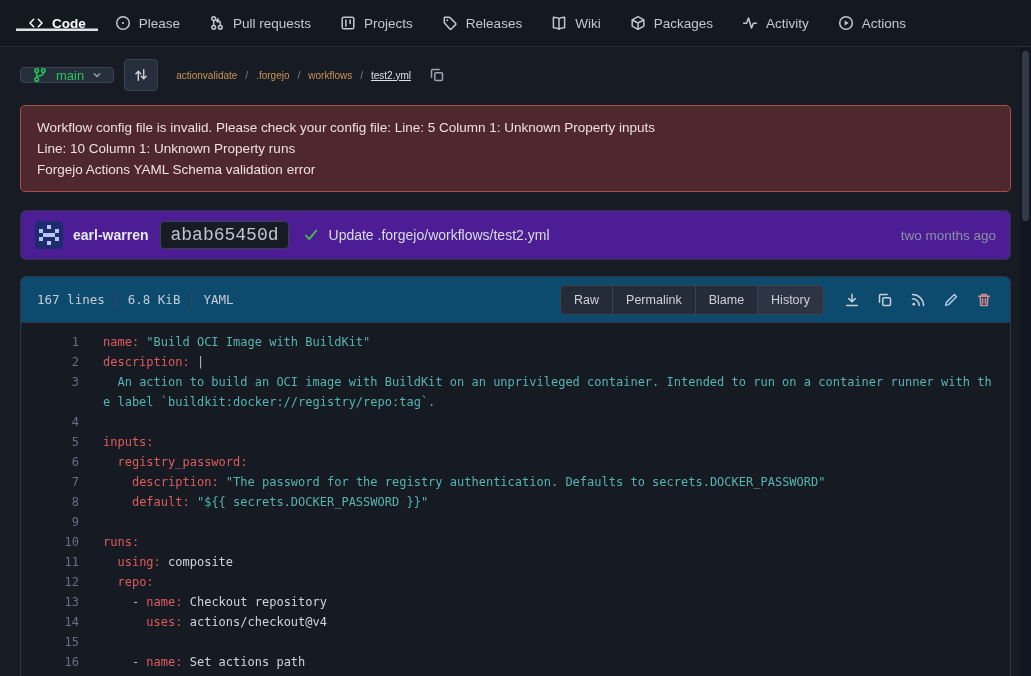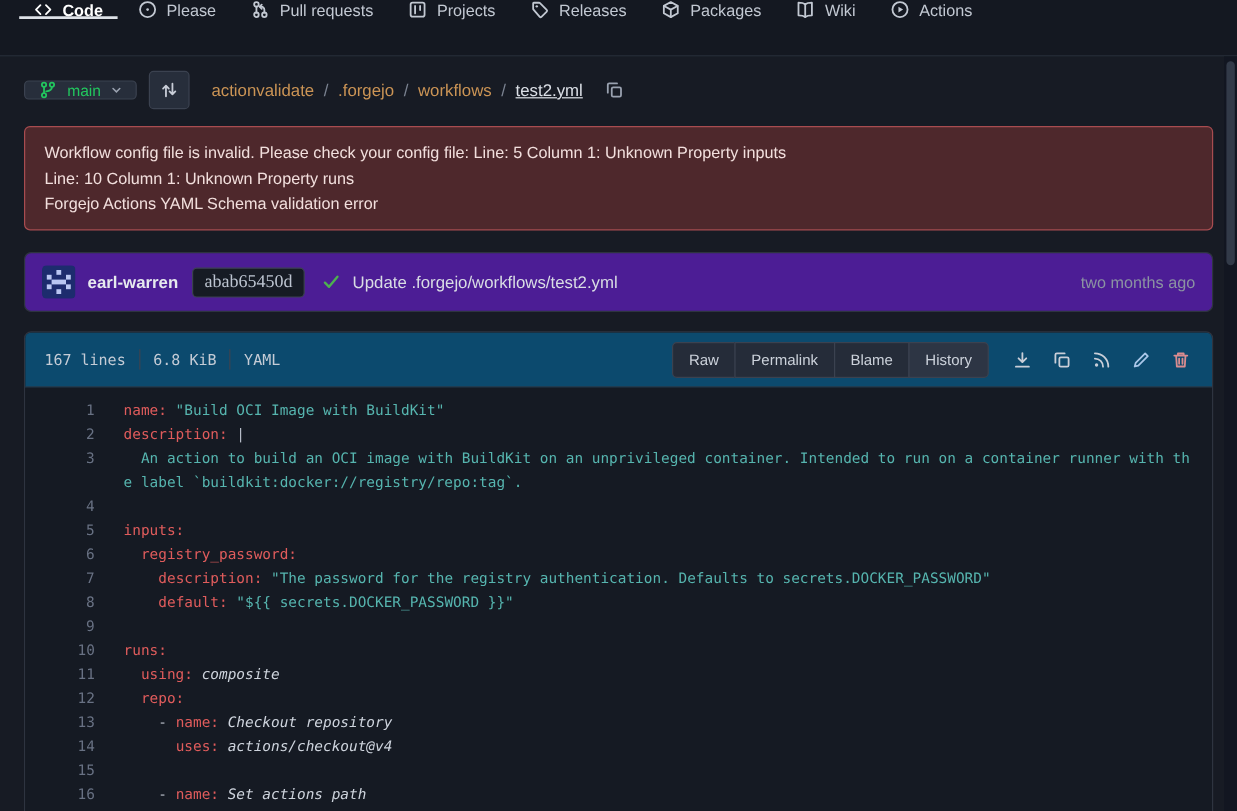--- a/index.html
+++ b/index.html
@@ -5,44 +5,44 @@
   * { box-sizing: border-box; margin: 0; padding: 0; }
   html, body { width: 1031px; height: 676px; overflow: hidden; }
   body { background: #171b24; color: #d6dae3; font-family: "Liberation Sans", sans-serif; position: relative; }
   a { text-decoration: none; color: inherit; cursor: pointer; }
   button { cursor: pointer; font-family: inherit; }
   .icon { display: inline-flex; align-items: center; justify-content: center; }
   .icon svg { display: block; }
 
   
   .navbar { height: 47px; background: #141821; border-bottom: 1px solid #272d38; display: flex; align-items: stretch; justify-content: space-between; padding: 0 16px; }
-  .nav-left { display: flex; align-items: flex-start; }
+  .nav-left { display: flex; align-items: center; }
   .nav-item { display: flex; align-items: center; gap: 8px; padding: 0 12px; margin-right: 5px; color: #c2c8d2; font-size: 13.5px; }
   .nav-item.active { color: #ffffff; font-weight: 700; box-shadow: inset 0 -2.5px 0 #dde1e7; }
   .nav-right { display: flex; align-items: stretch; }
 
   
   .branch-bar { display: flex; align-items: center; margin: 12px 20px 0; gap: 10px; }
   .branch-btn { display: flex; gap: 8px; height: 16px; padding: 0 11px; background: #272e3b; border: 1px solid #3b4250; border-radius: 4px; color: #22c55e; font-size: 13px; }
   .branch-btn .caret { color: #9aa2b0; }
   .square-btn { width: 34px; height: 32px; display: flex; align-items: center; justify-content: center; background: #272e3b; border: 1px solid #3b4250; border-radius: 4px; color: #c8cdd7; }
-  .breadcrumb { display: flex; align-items: center; font-size: 14px; margin-left: 8px; }
+  .breadcrumb { display: flex; align-items: center; font-size: 10px; margin-left: 8px; }
   .crumb-link { color: #cb9455; }
   .crumb-sep { color: #7b8391; margin: 0 8px; }
   .crumb-current { color: #dce0e7; text-decoration: underline; }
   .copy-path { background: none; border: none; color: #9aa2b0; margin-left: 8px; display: flex; }
 
   
   .error-banner { margin: 14px 20px 0; background: #4e282c; border: 1px solid #a84c50; border-radius: 5px; padding: 11px 16px; color: #f2dfdd; font-size: 13.5px; line-height: 21px; }
 
   
   .commit-bar { margin: 18px 20px 0; background: #4c1d95; border: 1px solid #2e3440; border-radius: 6px; padding: 10px 14px; display: flex; align-items: center; gap: 10px; }
   .avatar { width: 28px; height: 28px; border-radius: 4px; overflow: hidden; flex: none; }
   .commit-author { font-weight: 700; font-size: 14px; color: #e6e9ee; margin-right: 2px; }
-  .hash-badge { font-family: Liberation Serif, serif; font-size: 15px; color: #bdc5d1; background: #161b24; border: 1px solid #3b4250; border-radius: 4px; padding: 3px 9px; }
+  .hash-badge { font-family: Liberation Mono, monospace; font-size: 18px; color: #bdc5d1; background: #161b24; border: 1px solid #3b4250; border-radius: 4px; padding: 3px 9px; }
   .commit-check { color: #4db04f; display: inline-flex; margin-left: 4px; }
   .commit-message { font-size: 14px; color: #d9dde4; }
   .commit-time { margin-left: auto; color: #8b93a2; font-size: 13.5px; }
 
   
   .file-panel { margin: 16px 20px 0; border: 1px solid #2e3440; border-radius: 6px; overflow: hidden; }
   .file-header { display: flex; align-items: center; height: 46px; background: #0c4a6e; border-bottom: 1px solid #2e3440; padding: 0 12px 0 16px; }
   .file-info { display: flex; align-items: center; font-family: "DejaVu Sans Mono", "Liberation Mono", monospace; font-size: 12.5px; color: #c5ccd6; }
   .file-info .sep { width: 1px; height: 17px; background: #3c4452; margin: 0 11px; }
   .btn-group { display: flex; margin-left: auto; }
@@ -54,21 +54,21 @@
   .icon-btn.edit { color: #a9c6e8; }
   .icon-btn.delete { color: #d98c90; }
 
   
   .code-view { background: #151a23; padding: 9px 0 24px; font-family: "DejaVu Sans Mono", "Liberation Mono", monospace; font-size: 12px; line-height: 20px; }
   .code-row { display: flex; }
   .ln { flex: 0 0 58px; text-align: right; color: #687183; user-select: none; cursor: pointer; }
   .lc { flex: 1; min-width: 0; padding-left: 24px; padding-right: 12px; white-space: pre-wrap; word-break: break-all; color: #ced4dd; }
   .tok-key { color: #e05c5c; }
   .tok-str { color: #56b5af; }
-  .tok-plain { color: #ced4dd; font-style: italic; }
+  .tok-plain { color: #ced4dd; }
   .tok-p { color: #b6bcc7; }
 
   
   .scrollbar { position: absolute; top: 47px; right: 0; bottom: 0; width: 11px; background: #121621; }
   .scrollbar .thumb { position: absolute; top: 4px; left: 2px; width: 7px; height: 170px; border-radius: 4px; background: #323a48; }
 </style>
 </head>
 <body>
 
 <nav class="navbar">
@@ -116,34 +116,42 @@
           <svg width="16" height="16" viewBox="0 0 16 16" fill="none" stroke="currentColor" stroke-width="1.5" stroke-linecap="round" stroke-linejoin="round">
             <path d="M2.3 7.2V2.8c0-.3.2-.5.5-.5h4.4c.3 0 .6.1.8.3l5.6 5.6c.4.4.4 1 0 1.4l-4.4 4.4c-.4.4-1 .4-1.4 0L2.6 8c-.2-.2-.3-.5-.3-.8z"></path>
             <circle cx="5.3" cy="5.3" r="1" fill="currentColor" stroke="none"></circle>
           </svg>
         </span>
         <span>Releases</span>
       </a>
       <a class="nav-item">
         <span class="icon">
           <svg width="16" height="16" viewBox="0 0 16 16" fill="none" stroke="currentColor" stroke-width="1.5" stroke-linecap="round" stroke-linejoin="round">
+            <path d="M8 3.6C6.6 2.5 4.7 2.2 2.4 2.2v10.6c2.3 0 4.2.3 5.6 1.4 1.4-1.1 3.3-1.4 5.6-1.4V2.2c-2.3 0-4.2.3-5.6 1.4z"></path>
+            <path d="M8 3.6v10.6"></path>
+          </svg>
+        </span>
+        <span>Wiki</span>
+      </a>
+      <a class="nav-item">
+        <span class="icon">
+          <svg width="16" height="16" viewBox="0 0 16 16" fill="none" stroke="currentColor" stroke-width="1.5" stroke-linecap="round" stroke-linejoin="round">
             <path d="M8 1.7 13.8 4.9v6.2L8 14.3 2.2 11.1V4.9z"></path>
             <path d="M2.4 5 8 8l5.6-3M8 8v6.2"></path>
           </svg>
         </span>
         <span>Packages</span>
       </a>
       <a class="nav-item">
         <span class="icon">
           <svg width="16" height="16" viewBox="0 0 16 16" fill="none" stroke="currentColor" stroke-width="1.5" stroke-linecap="round" stroke-linejoin="round">
-            <path d="M8 3.6C6.6 2.5 4.7 2.2 2.4 2.2v10.6c2.3 0 4.2.3 5.6 1.4 1.4-1.1 3.3-1.4 5.6-1.4V2.2c-2.3 0-4.2.3-5.6 1.4z"></path>
-            <path d="M8 3.6v10.6"></path>
-          </svg>
-        </span>
-        <span>Wiki</span>
+            <path d="M1.7 8.2h2.9L6.5 3l3 10 1.9-4.8h2.9"></path>
+          </svg>
+        </span>
+        <span>Activity</span>
       </a>
       <a class="nav-item">
         <span class="icon">
           <svg width="16" height="16" viewBox="0 0 16 16" fill="none" stroke="currentColor" stroke-width="1.5" stroke-linecap="round" stroke-linejoin="round">
             <circle cx="8" cy="8" r="6.3"></circle>
             <path d="M6.7 5.6v4.8L10.6 8z" fill="currentColor" stroke="none"></path>
           </svg>
         </span>
         <span>Actions</span>
       </a>

